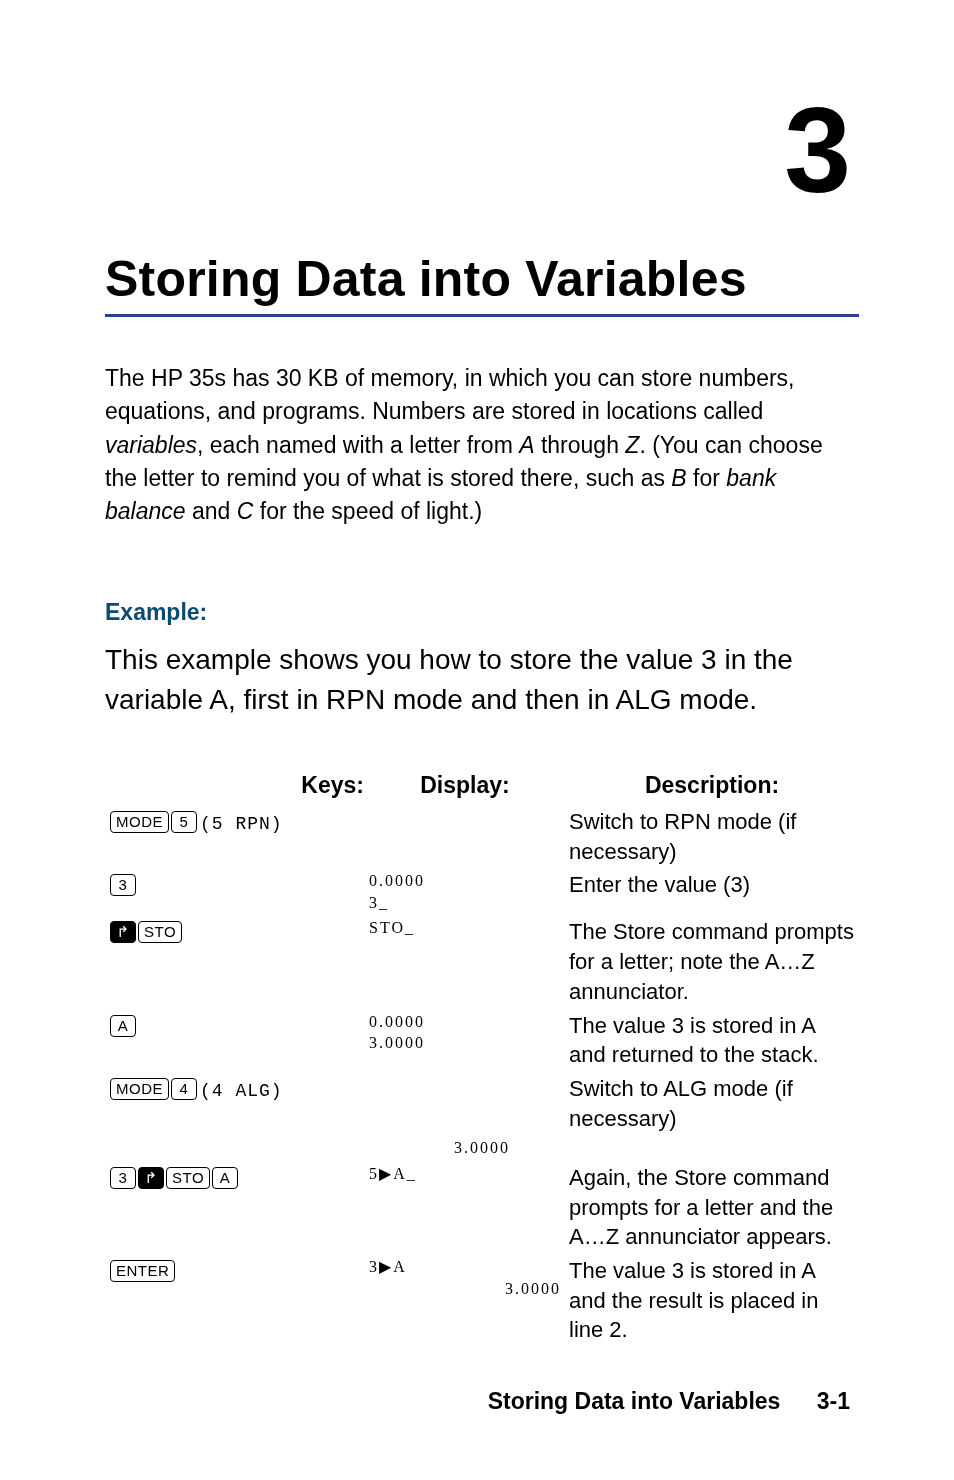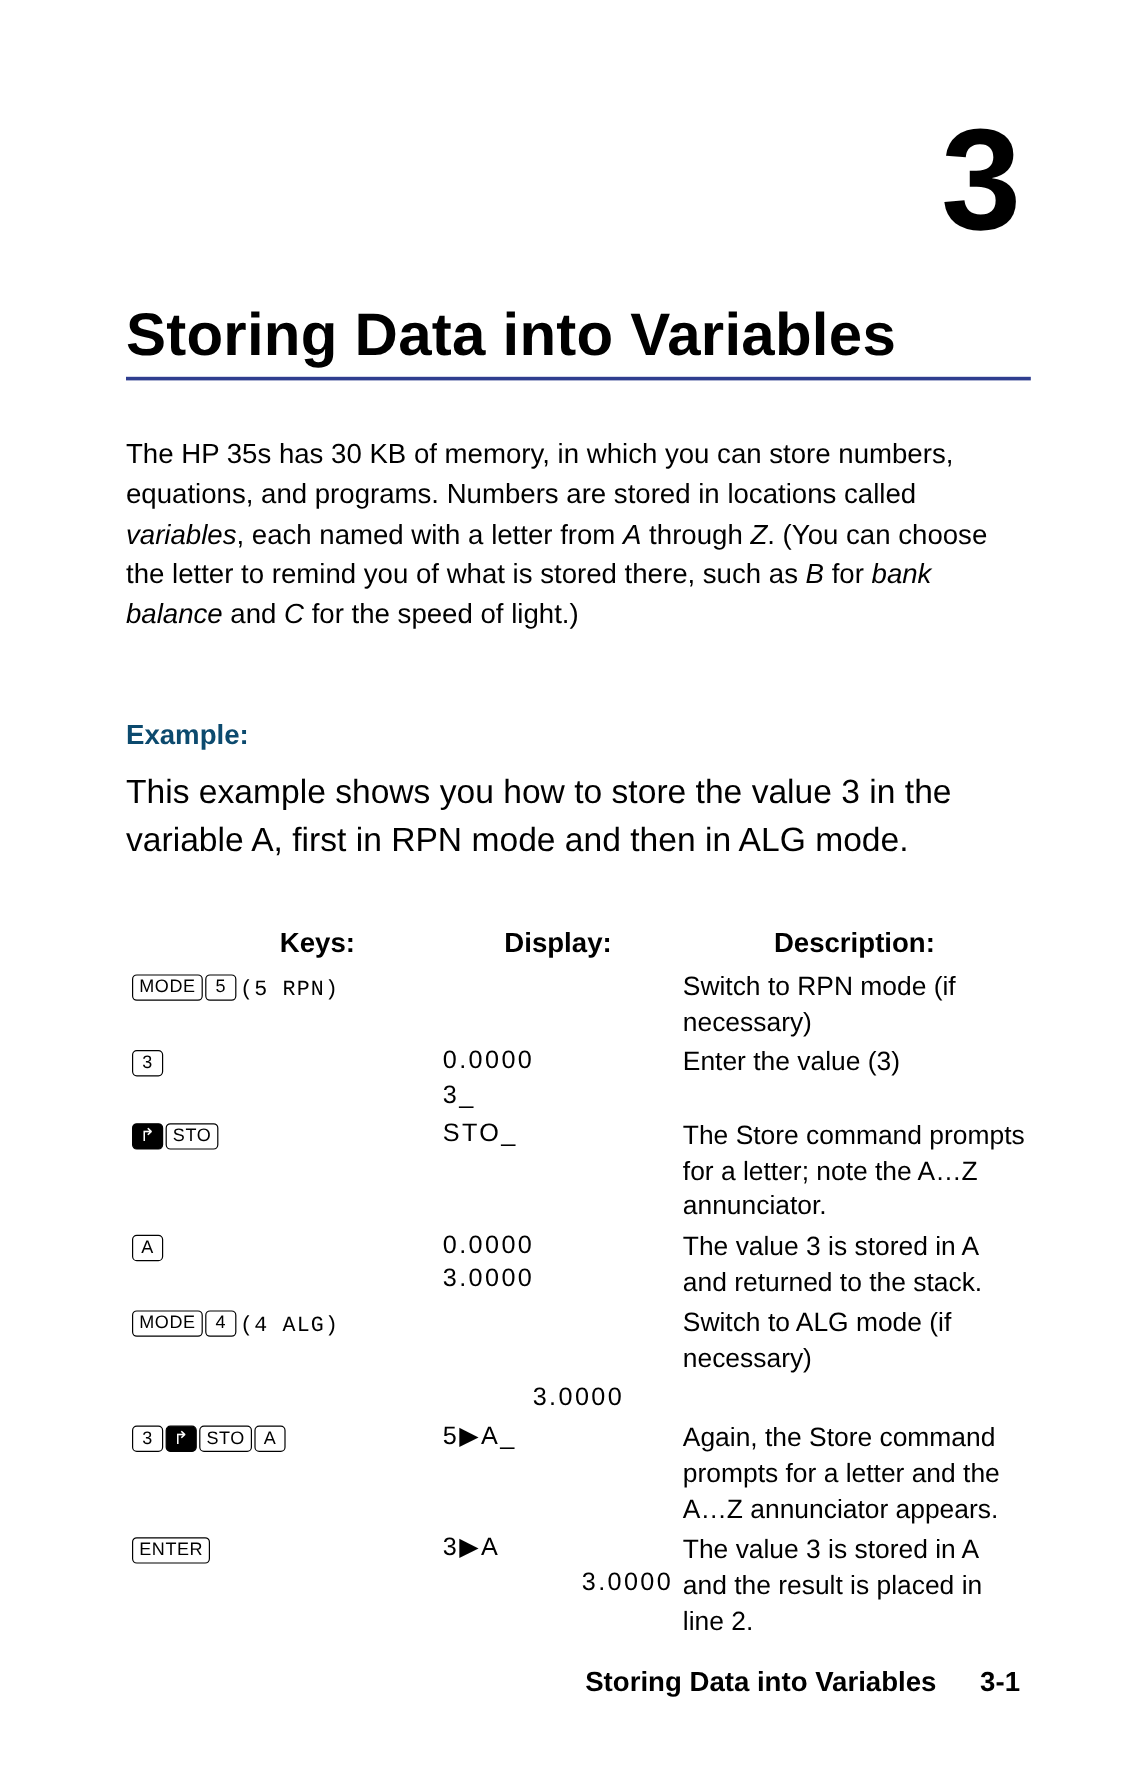--- a/index.html
+++ b/index.html
@@ -62,30 +62,30 @@
   }
   table.steps col.ck { width: 260px; }
   table.steps col.cd { width: 200px; }
   table.steps col.ce { }
   table.steps th {
     text-align: center;
     font-weight: 700;
     padding-bottom: 6px;
     font-size: 23px;
   }
-  table.steps th.kcol { text-align: center; padding-left: 60px; }
+  table.steps th.kcol { text-align: right; padding-left: 60px; }
   table.steps td {
     vertical-align: top;
     padding: 2px 4px;
     line-height: 1.35;
   }
   .lcd {
-    font-family: Liberation Sans, sans-serif;
+    font-family: Liberation Serif, serif;
     letter-spacing: 2px;
-    font-size: 21px;
+    font-size: 16px;
   }
   .keycap {
     display: inline-block;
     border: 1.5px solid #000;
     border-radius: 4px;
     padding: 0 5px;
     font-family: Arial, sans-serif;
     font-size: 15px;
     line-height: 20px;
     height: 20px;

